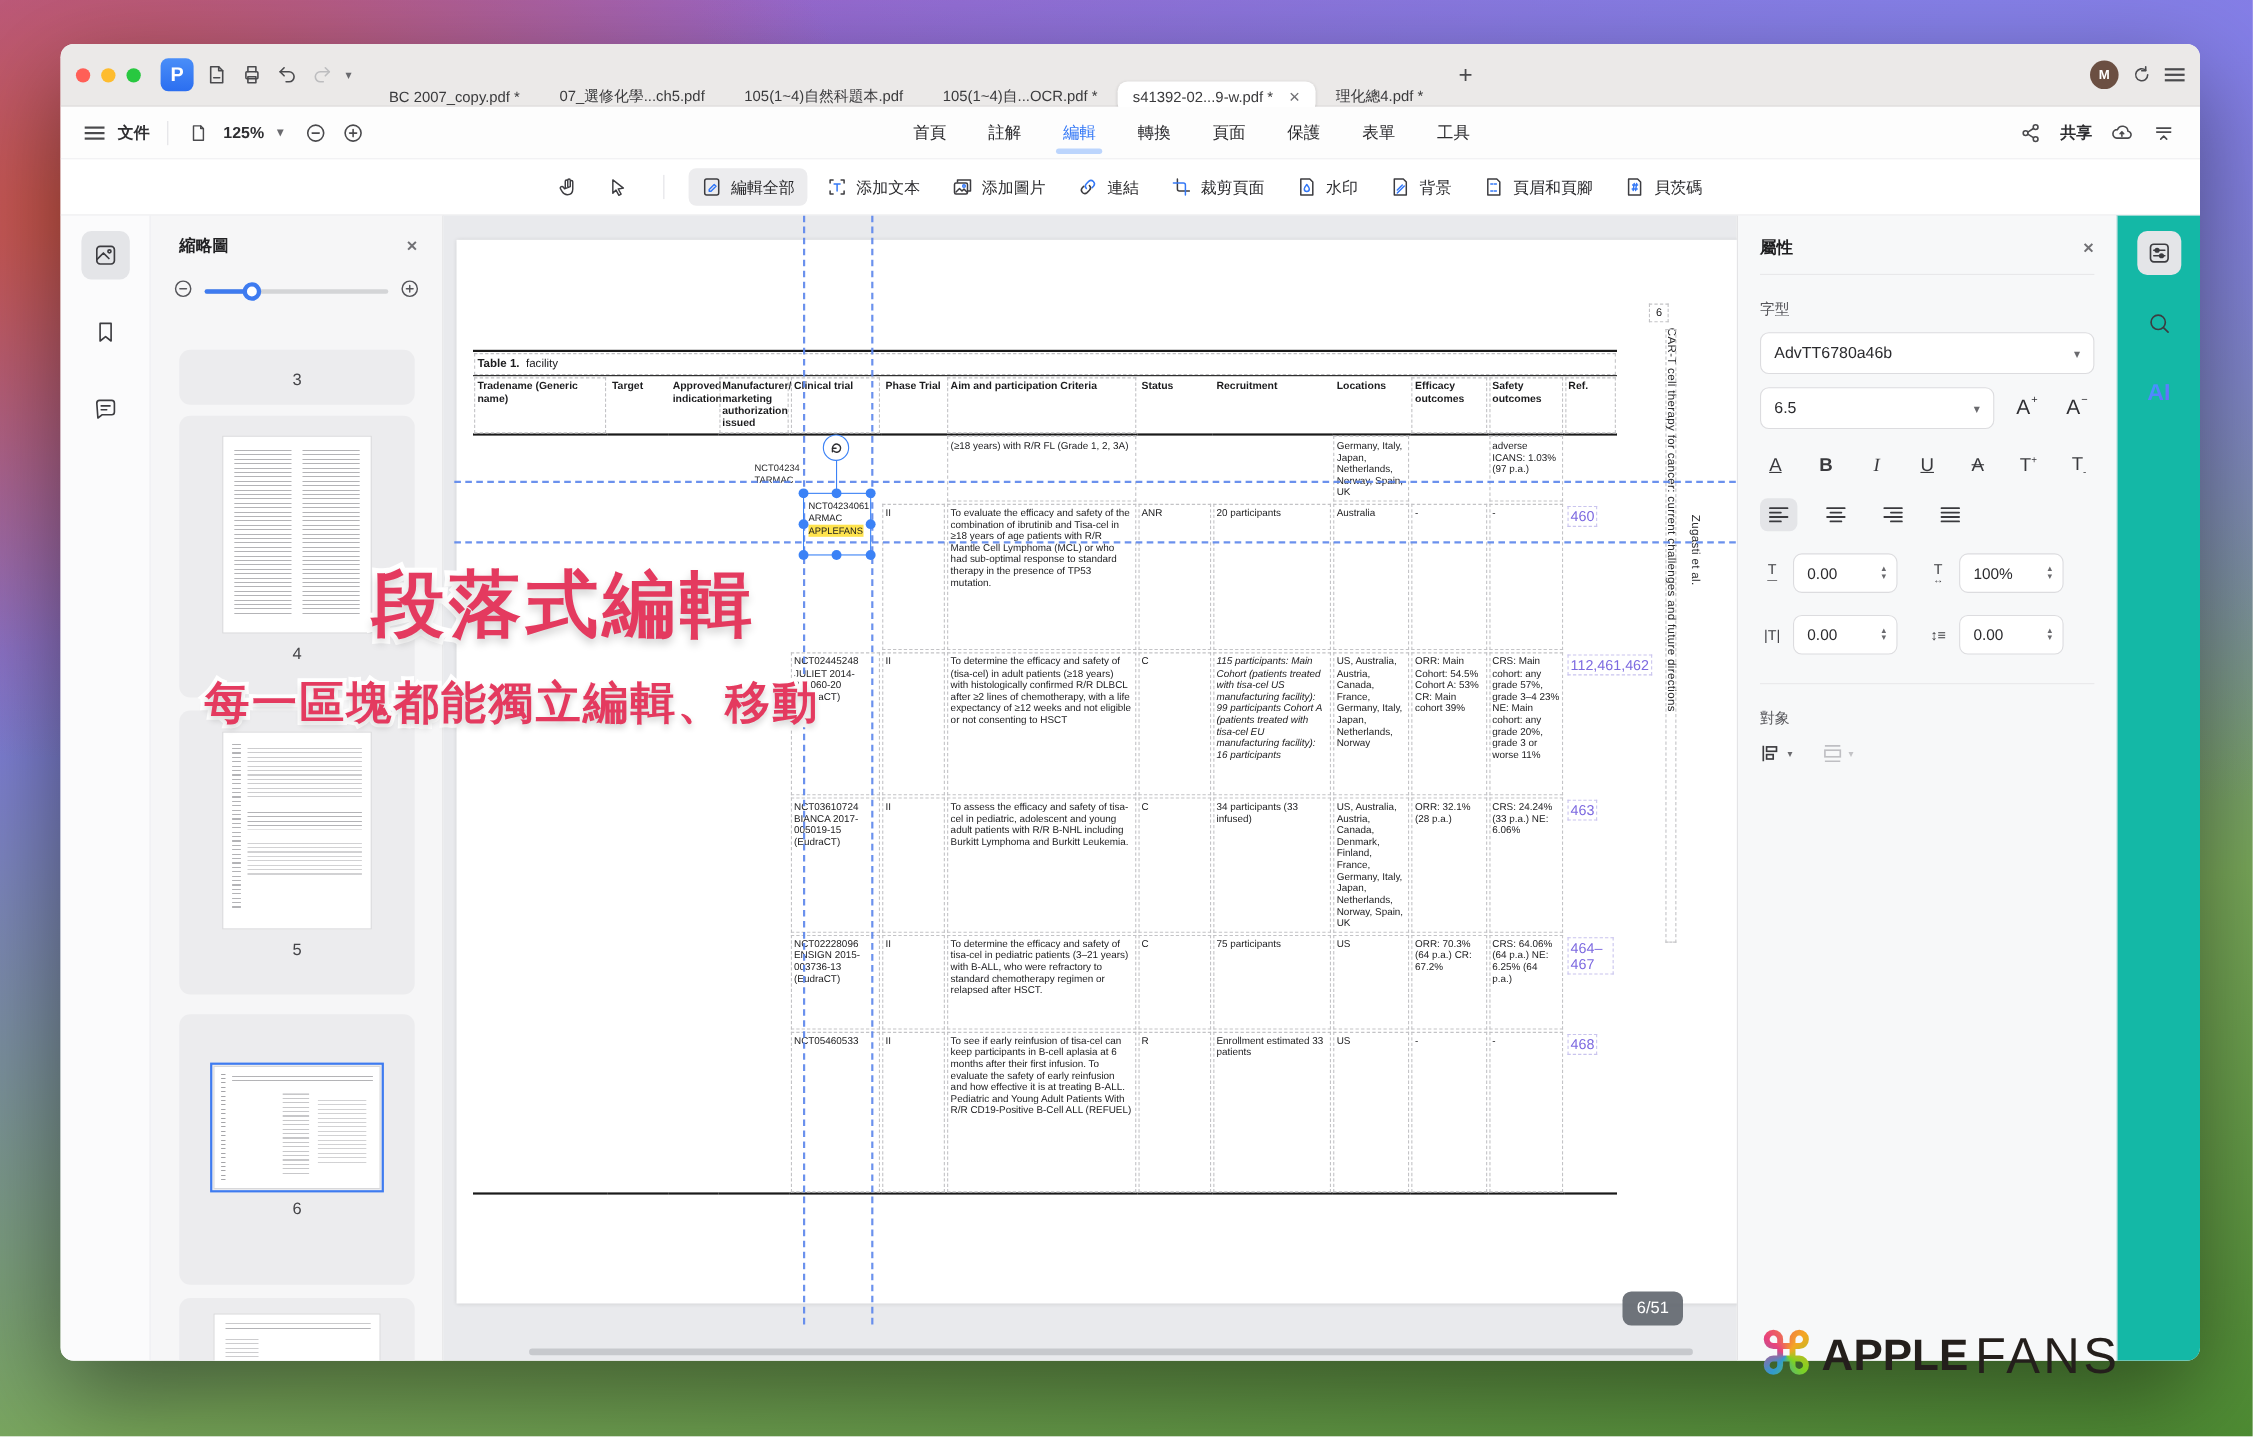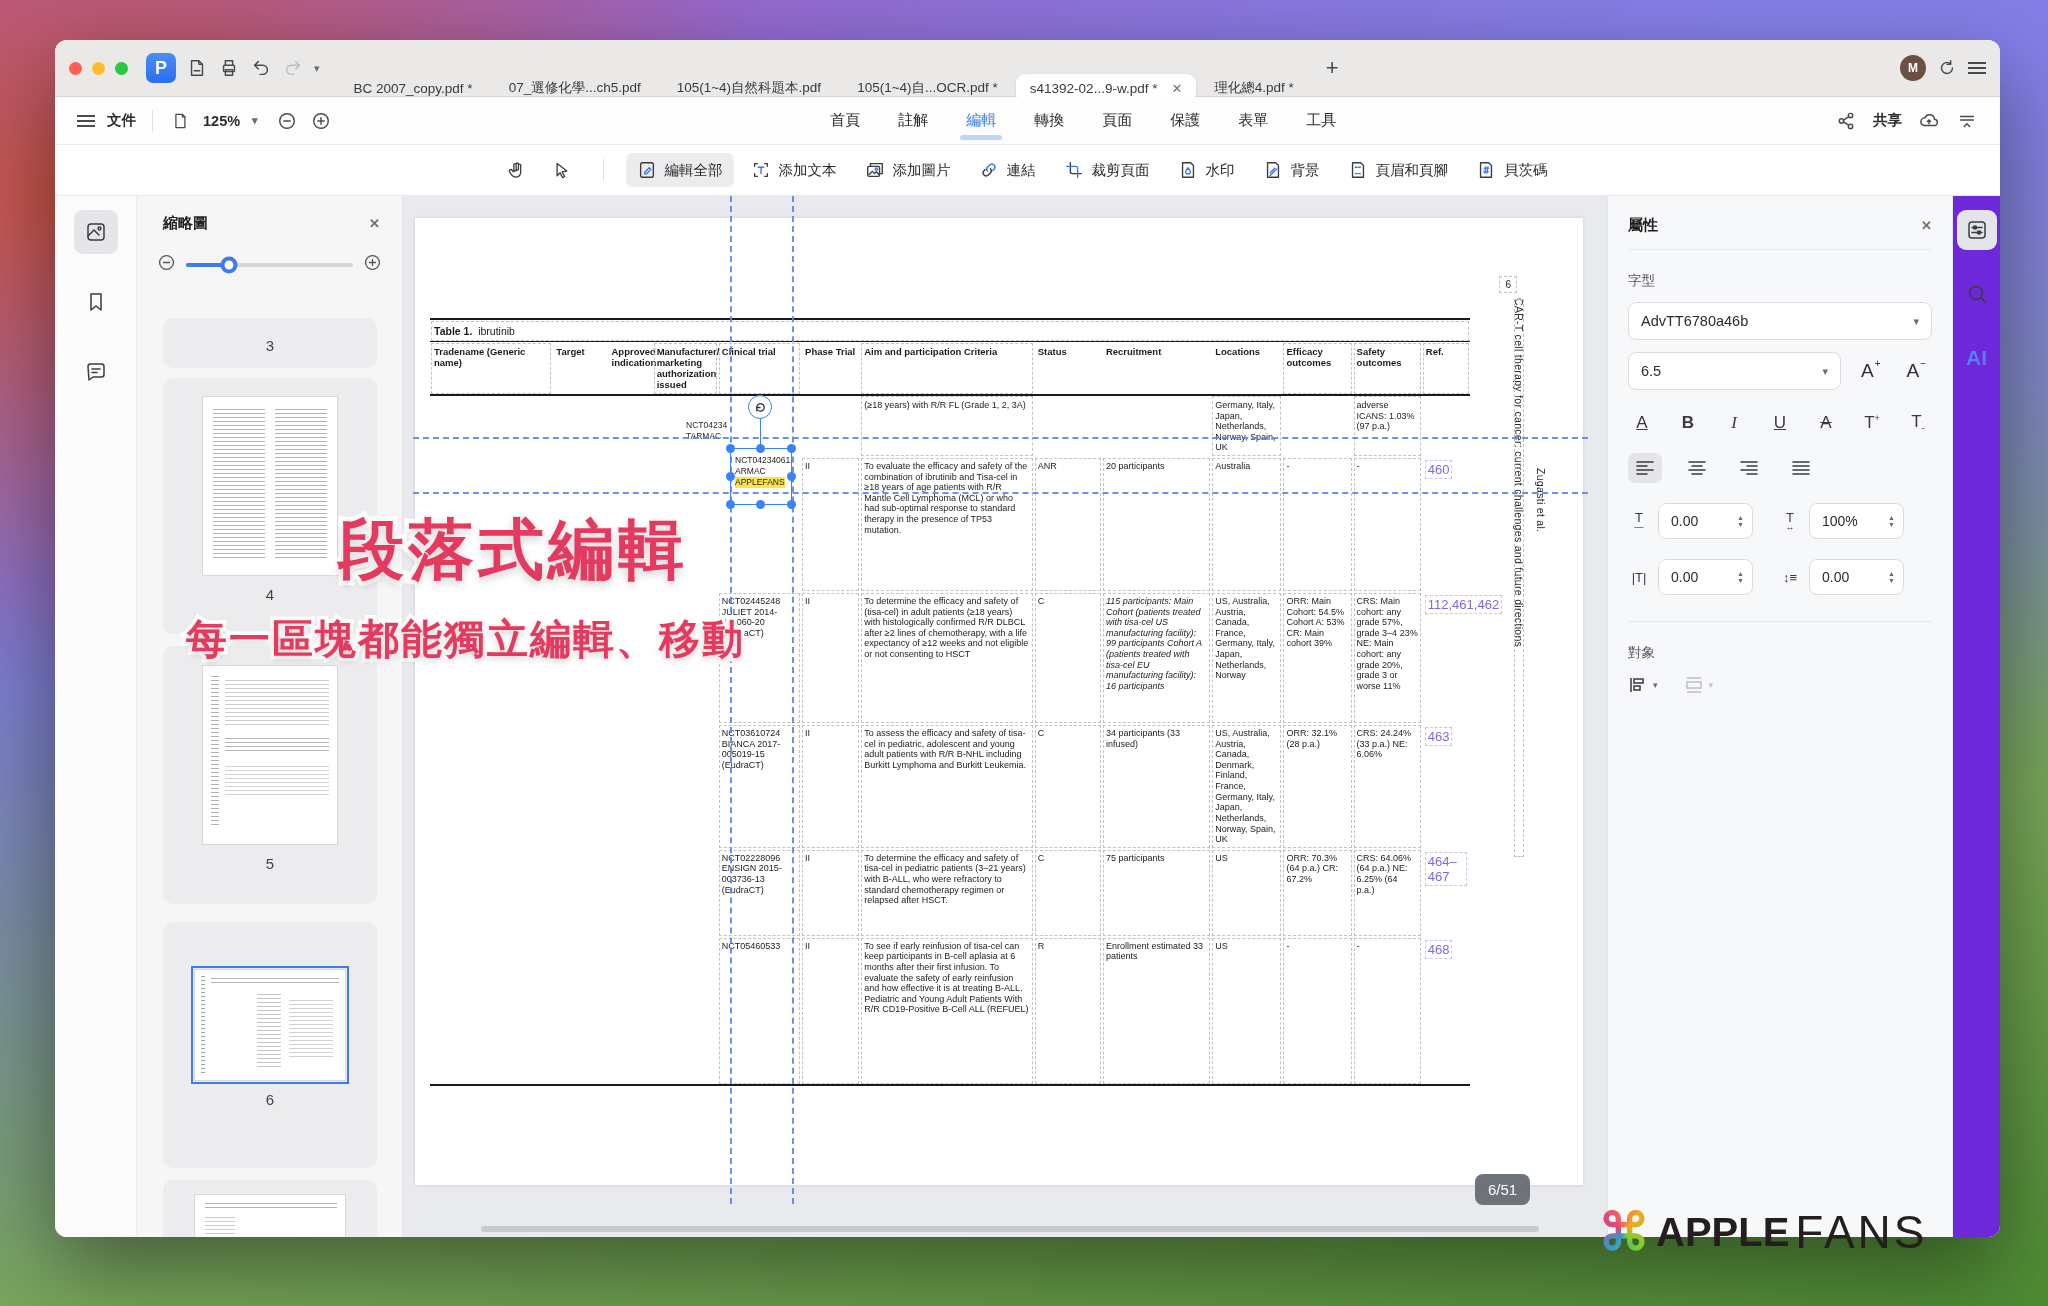--- a/index.html
+++ b/index.html
@@ -150,21 +150,21 @@
   .num { background:#fff; border:1px solid #dcdcdf; border-radius:8px; width:95px; height:36px;
     display:flex; align-items:center; justify-content:space-between; padding:0 8px 0 12px; font-size:14px; color:#2b2b2e; }
   .stp { display:flex; flex-direction:column; font-size:7px; color:#6a6a6e; line-height:1.1; }
   .objrow { display:flex; gap:26px; margin-top:14px; align-items:center; }
   .obj { display:flex; align-items:center; gap:5px; }
   .obj svg { stroke:#3a3a3e; fill:none; stroke-width:1.5; }
   .obj.dis svg { stroke:#bfbfc3; }
   .obj .caret { font-size:9px; }
 
   
-  .rstrip { width:48px; background:#6d28d9; border-left:1px solid #e7e7e9; padding-top:14px;
+  .rstrip { width:76px; background:#14b8a6; border-left:1px solid #e7e7e9; padding-top:14px;
     display:flex; flex-direction:column; align-items:center; gap:24px; }
   .rsic { width:40px; height:40px; border-radius:9px; display:flex; align-items:center; justify-content:center; }
   .rsic.on { background:#e4e5e8; }
   .rsic svg { stroke:#3c3c40; fill:none; stroke-width:1.5; stroke-linecap:round; }
   .ailogo { font-size:21px; font-weight:bold;
     background:linear-gradient(135deg,#35a3ff,#7a5cff); -webkit-background-clip:text; background-clip:text; color:transparent; }
 
   
   .ovl1 { position:absolute; left:338px; top:505px; z-index:20; font-size:66px; font-weight:bold; color:#e43a5f;
     -webkit-text-stroke:9px #fff; paint-order:stroke fill; letter-spacing:4px;
@@ -468,21 +468,21 @@
         </div>
       </div>
 
       <div class="main">
         <div class="page">
 
           <div class="corner6" style="right:66px; top:58px;">6</div>
 
           <div class="dt">
             <div class="dtitle blk">
-              <b>Table 1.</b>&nbsp;&nbsp;<span>ibrutinib</span>
+              <b>Table 1.</b>&nbsp;&nbsp;<span>facility</span>
             </div>
             <table>
               <colgroup>
                 <col style="width:122px">
                   <col style="width:55px">
                   <col style="width:45px">
                   <col style="width:65px">
                 <col style="width:83px">
                   <col style="width:59px">
                   <col style="width:173px">

